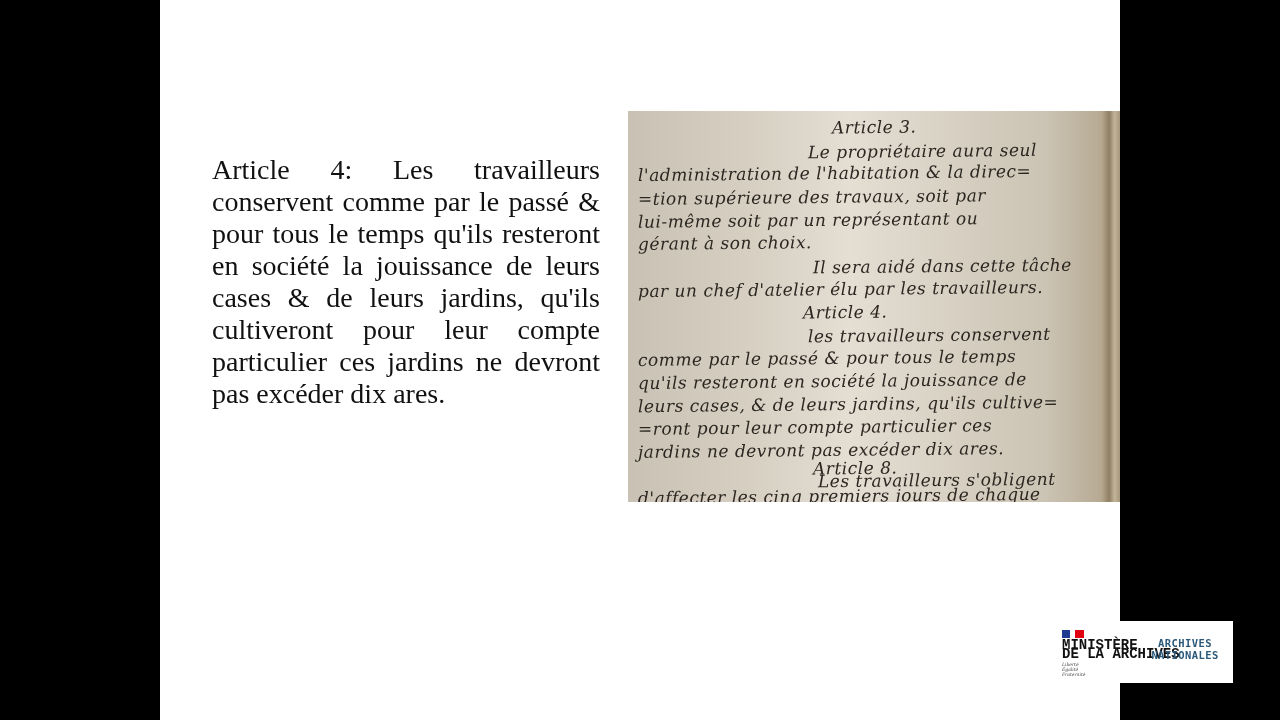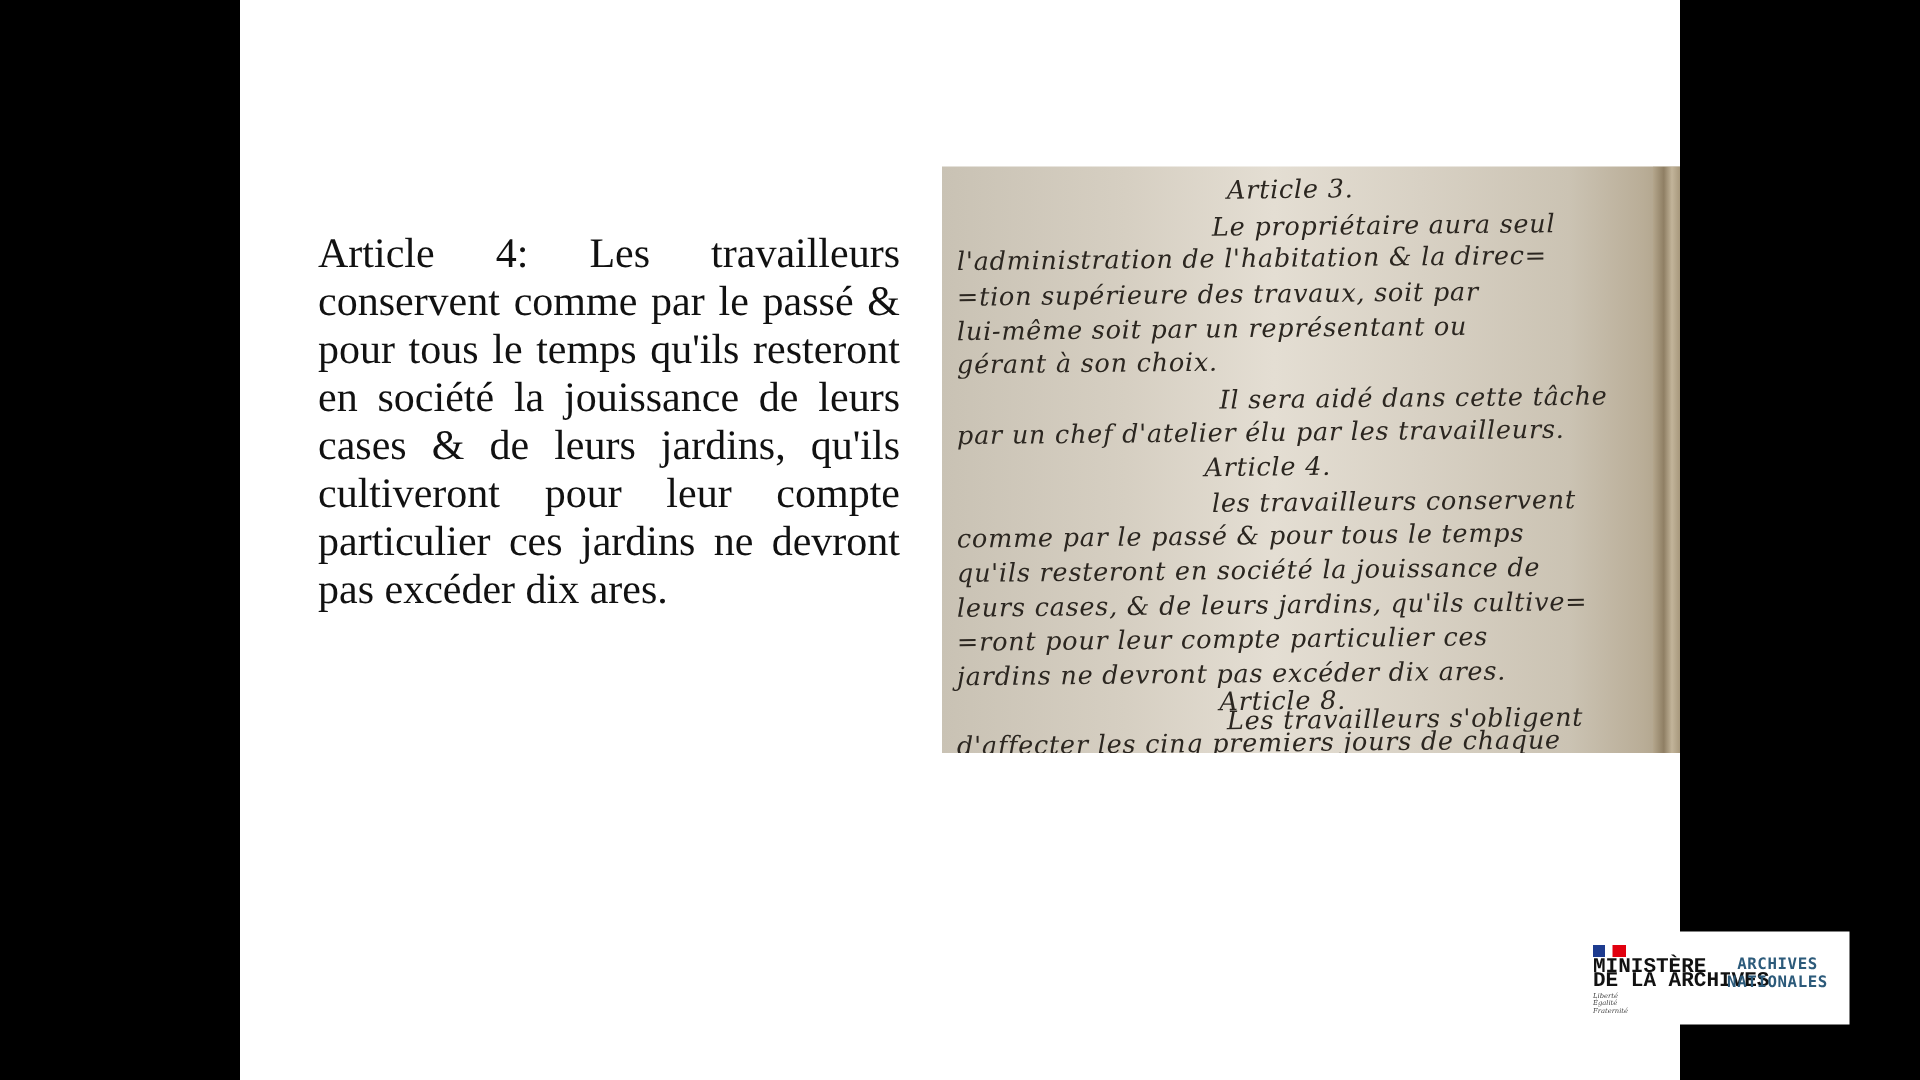--- a/index.html
+++ b/index.html
@@ -63,21 +63,21 @@
     .black-side { position: absolute; left: 1120px; top: 0; width: 160px; height: 720px; background: #000; }
   </style>
 </head>
 <body>
 
 <div class="slide">
   <div class="article-text">Article 4: Les travailleurs conservent comme par le passé &amp; pour tous le temps qu'ils resteront en société la jouissance de leurs cases &amp; de leurs jardins, qu'ils cultiveront pour leur compte particulier ces jardins ne devront pas excéder dix ares.</div>
 
   <div class="manuscript">
     <div class="spine"></div>
-    <div class="line" style="top:6px;left:190px;">Article 3.</div>
+    <div class="line" style="top:6px;left:204px;">Article 3.</div>
     <div class="line" style="top:30px;left:180px;">Le propriétaire aura seul</div>
     <div class="line" style="top:52px;left:10px;">l'administration de l'habitation &amp; la direc=</div>
     <div class="line" style="top:76px;left:10px;">=tion supérieure des travaux, soit par</div>
     <div class="line" style="top:99px;left:10px;">lui-même soit par un représentant ou</div>
     <div class="line" style="top:122px;left:10px;">gérant à son choix.</div>
     <div class="line" style="top:145px;left:185px;">Il sera aidé dans cette tâche</div>
     <div class="line" style="top:168px;left:10px;">par un chef d'atelier élu par les travailleurs.</div>
     <div class="line" style="top:191px;left:175px;">Article 4.</div>
     <div class="line" style="top:214px;left:180px;">les travailleurs conservent</div>
     <div class="line" style="top:237px;left:10px;">comme par le passé &amp; pour tous le temps</div>

